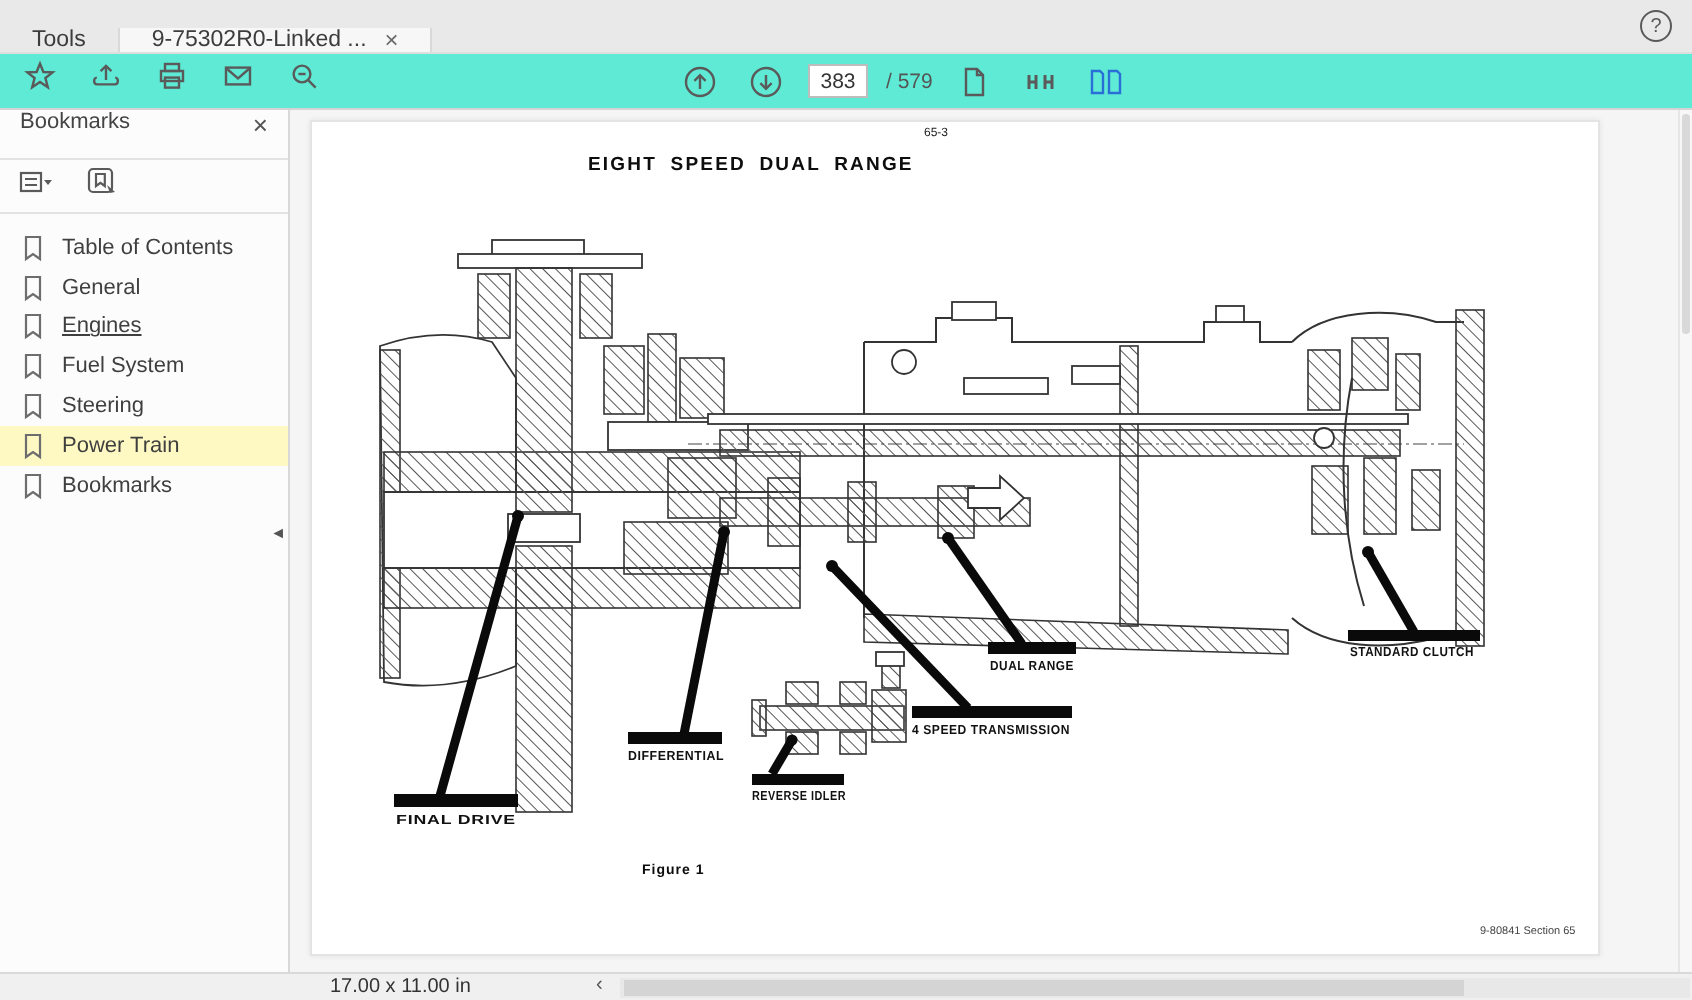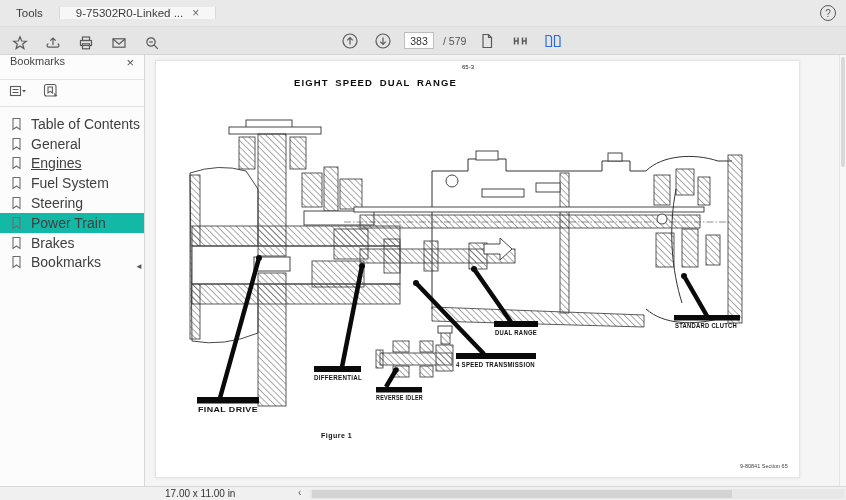--- a/index.html
+++ b/index.html
@@ -1,47 +1,47 @@
 <!DOCTYPE html>
 <html><head>
 <meta charset="utf-8">
 <style>
   * { box-sizing: border-box; margin: 0; padding: 0; }
   html,body { width:846px; height:500px; overflow:hidden; }
   body { font-family:"Liberation Sans",sans-serif; background:#fff; color:#333; }
 
   
-  .titlebar { height:27px; background:#e9e9e9; display:flex; align-items:center; position:relative; border-bottom:1px solid #dedede; }
+  .titlebar { height:27px; background:#e9e9e9; display:flex; align-items:flex-end; position:relative; border-bottom:1px solid #dedede; }
   .tab { display:flex; align-items:center; padding:0 16px; font-size:11.5px; color:#3c3c3c; }
   .tab-doc { background:#f7f7f7; border-left:1px solid #d9d9d9; border-right:1px solid #d9d9d9; gap:9px; }
   .tab-close { font-size:12px; color:#6a6a6a; line-height:1; }
   .help-btn { position:absolute; right:10px; top:5px; width:16px; height:16px; border:1.3px solid #5a5a5a; border-radius:50%; display:flex; align-items:center; justify-content:center; font-size:10px; color:#5a5a5a; }
 
   
-  .toolbar { height:28px; background:#e5e5e5; border-bottom:1px solid #d4d4d4; position:relative; display:flex; align-items:flex-end; }
+  .toolbar { height:28px; background:#5eead4; border-bottom:1px solid #d4d4d4; position:relative; display:flex; align-items:flex-start; }
   .tool-left { display:flex; gap:9px; padding-left:8px; }
   .tbtn { width:24px; height:22px; display:flex; align-items:center; justify-content:center; }
   .tbtn svg { stroke:#5a5a5a; fill:none; stroke-width:1.2; }
   .tool-center { position:absolute; left:338px; top:0; height:27px; display:flex; align-items:center; gap:9px; }
   .pg-input { width:30px; height:17px; border:1px solid #bdbdbd; background:#fff; font-size:10.5px; text-align:center; color:#333; font-family:"Liberation Sans",sans-serif; }
   .pg-count { font-size:10.5px; color:#555; }
   .blue svg { stroke:#2a6fd8; }
 
   
   .main { display:flex; height:431px; }
   .sidebar { width:145px; background:#fcfcfc; border-right:1px solid #d8d8d8; position:relative; flex:none; }
   .sb-head { height:25px; display:flex; padding:0 10px; font-size:11px; color:#444; border-bottom:1px solid #e3e3e3; }
   .sb-title { flex:1; }
   .sb-close { font-size:13px; color:#555; }
   .sb-tools { height:27px; display:flex; align-items:center; gap:16px; padding-left:9px; border-bottom:1px solid #e3e3e3; }
   .sb-tools svg { stroke:#5a5a5a; fill:none; stroke-width:1.1; }
   .bm-list { padding-top:7px; }
-  .bm-item { height:19.8px; display:flex; align-items:center; gap:8px; padding-left:10px; font-size:14px; color:#3f3f3f;text-align:center; }
+  .bm-item { height:19.8px; display:flex; align-items:center; gap:8px; padding-left:10px; font-size:11px; color:#3f3f3f;text-align:center; }
   .bm-item svg { stroke:#6d6d6d; fill:none; stroke-width:1.1; flex:none; }
-  .bm-sel { background:#14b8a6; }
+  .bm-sel { background:#fef9c3; }
   .bm-und .bm-label { text-decoration:underline; }
   .collapse { position:absolute; right:1px; top:208px; font-size:8px; color:#555; line-height:1; }
 
   .docarea { flex:1; background:#f5f5f5; position:relative; }
   .page { position:absolute; left:10px; top:5px; width:645px; height:418px; background:#fff; border:1px solid #e4e4e4; box-shadow:0 0 3px rgba(0,0,0,.08); }
   .vscroll { position:absolute; right:0; top:0; bottom:0; width:7px; background:#f7f7f7; border-left:1px solid #e6e6e6; }
   .vthumb { position:absolute; top:2px; left:1px; width:4px; height:110px; background:#d9d9d9; border-radius:2px; }
 
   .corner-ref { position:absolute; left:306px; top:3px; font-size:6px; color:#222; }
   .pg-title { position:absolute; left:114px; top:16px; font-size:9.5px; font-weight:bold; letter-spacing:1.1px; word-spacing:3px; color:#0d0d0d;padding-left:24px; }
@@ -199,26 +199,20 @@
         <svg width="13" height="14" viewBox="0 0 13 14">
             <path d="M3 1.5 H10 V12.5 L6.5 10 L3 12.5 Z"></path>
           </svg>
         <span class="bm-label">Steering</span>
       </div>
       <div class="bm-item bm-sel">
         <svg width="13" height="14" viewBox="0 0 13 14">
             <path d="M3 1.5 H10 V12.5 L6.5 10 L3 12.5 Z"></path>
           </svg>
         <span class="bm-label">Power Train</span>
-      </div>
-      <div class="bm-item">
-        <svg width="13" height="14" viewBox="0 0 13 14">
-            <path d="M3 1.5 H10 V12.5 L6.5 10 L3 12.5 Z"></path>
-          </svg>
-        <span class="bm-label">Brakes</span>
       </div>
       <div class="bm-item">
         <svg width="13" height="14" viewBox="0 0 13 14">
             <path d="M3 1.5 H10 V12.5 L6.5 10 L3 12.5 Z"></path>
           </svg>
         <span class="bm-label">Bookmarks</span>
       </div>
     </div>
     <div class="collapse">◄</div>
   </div>

